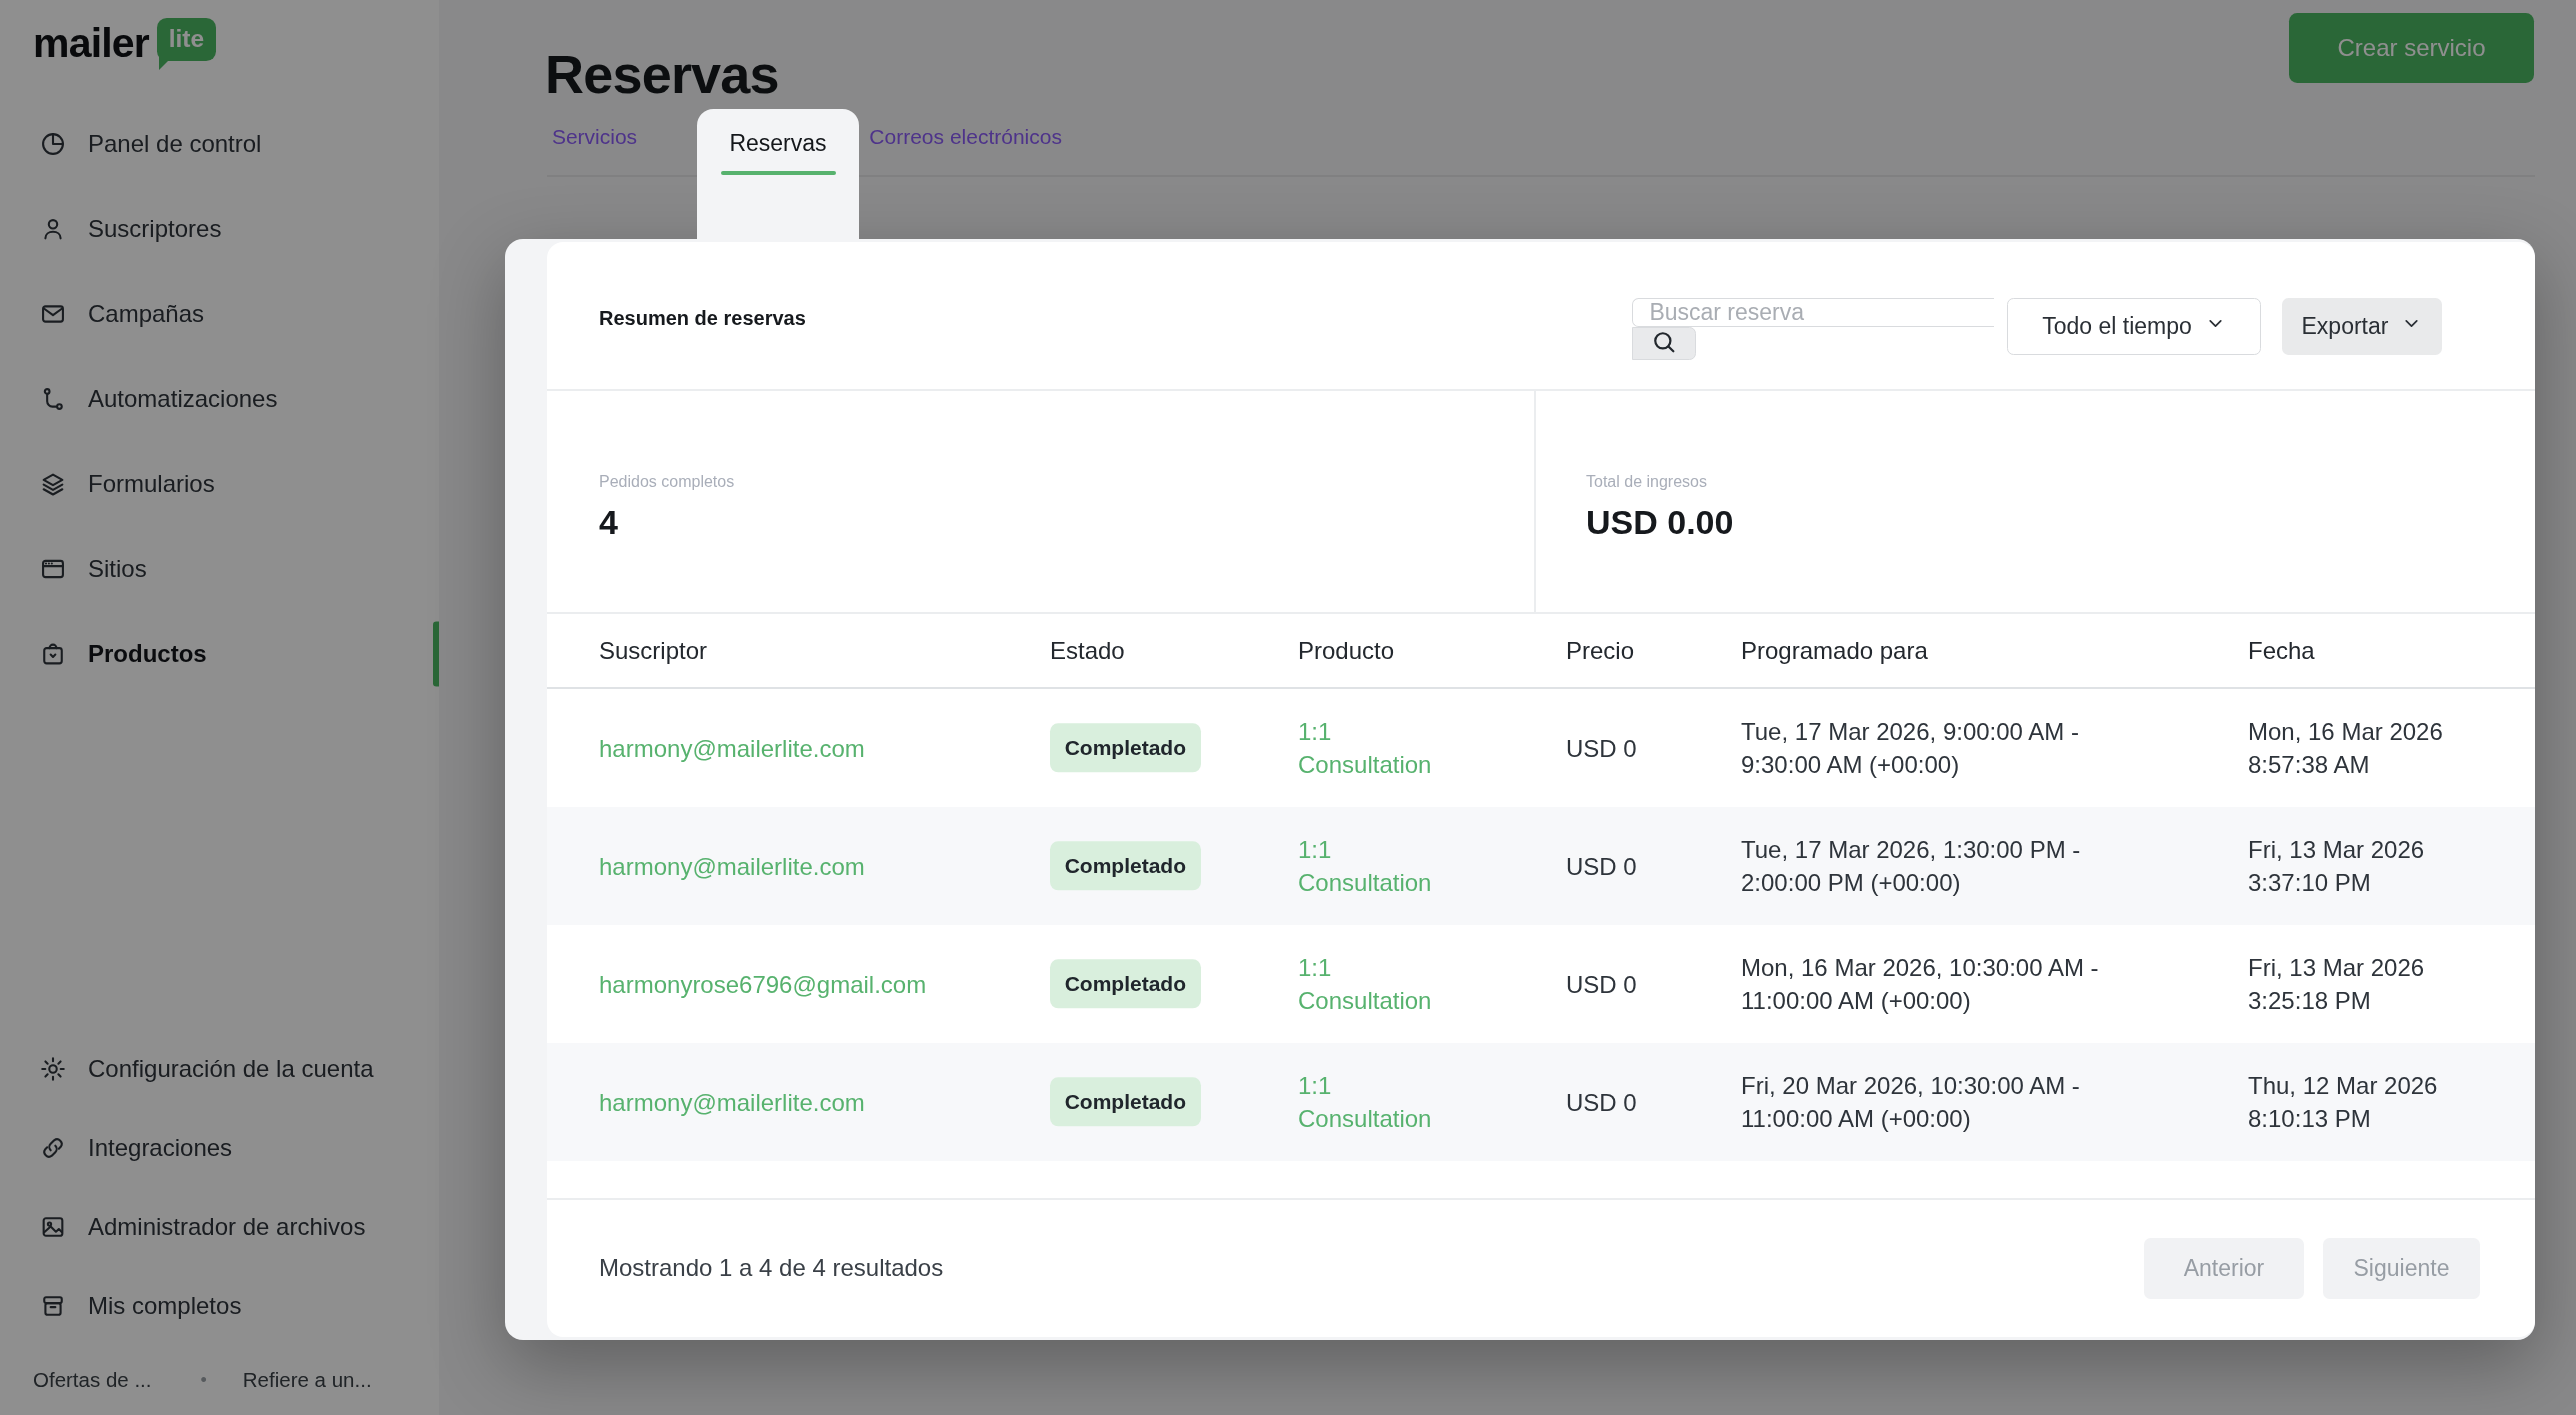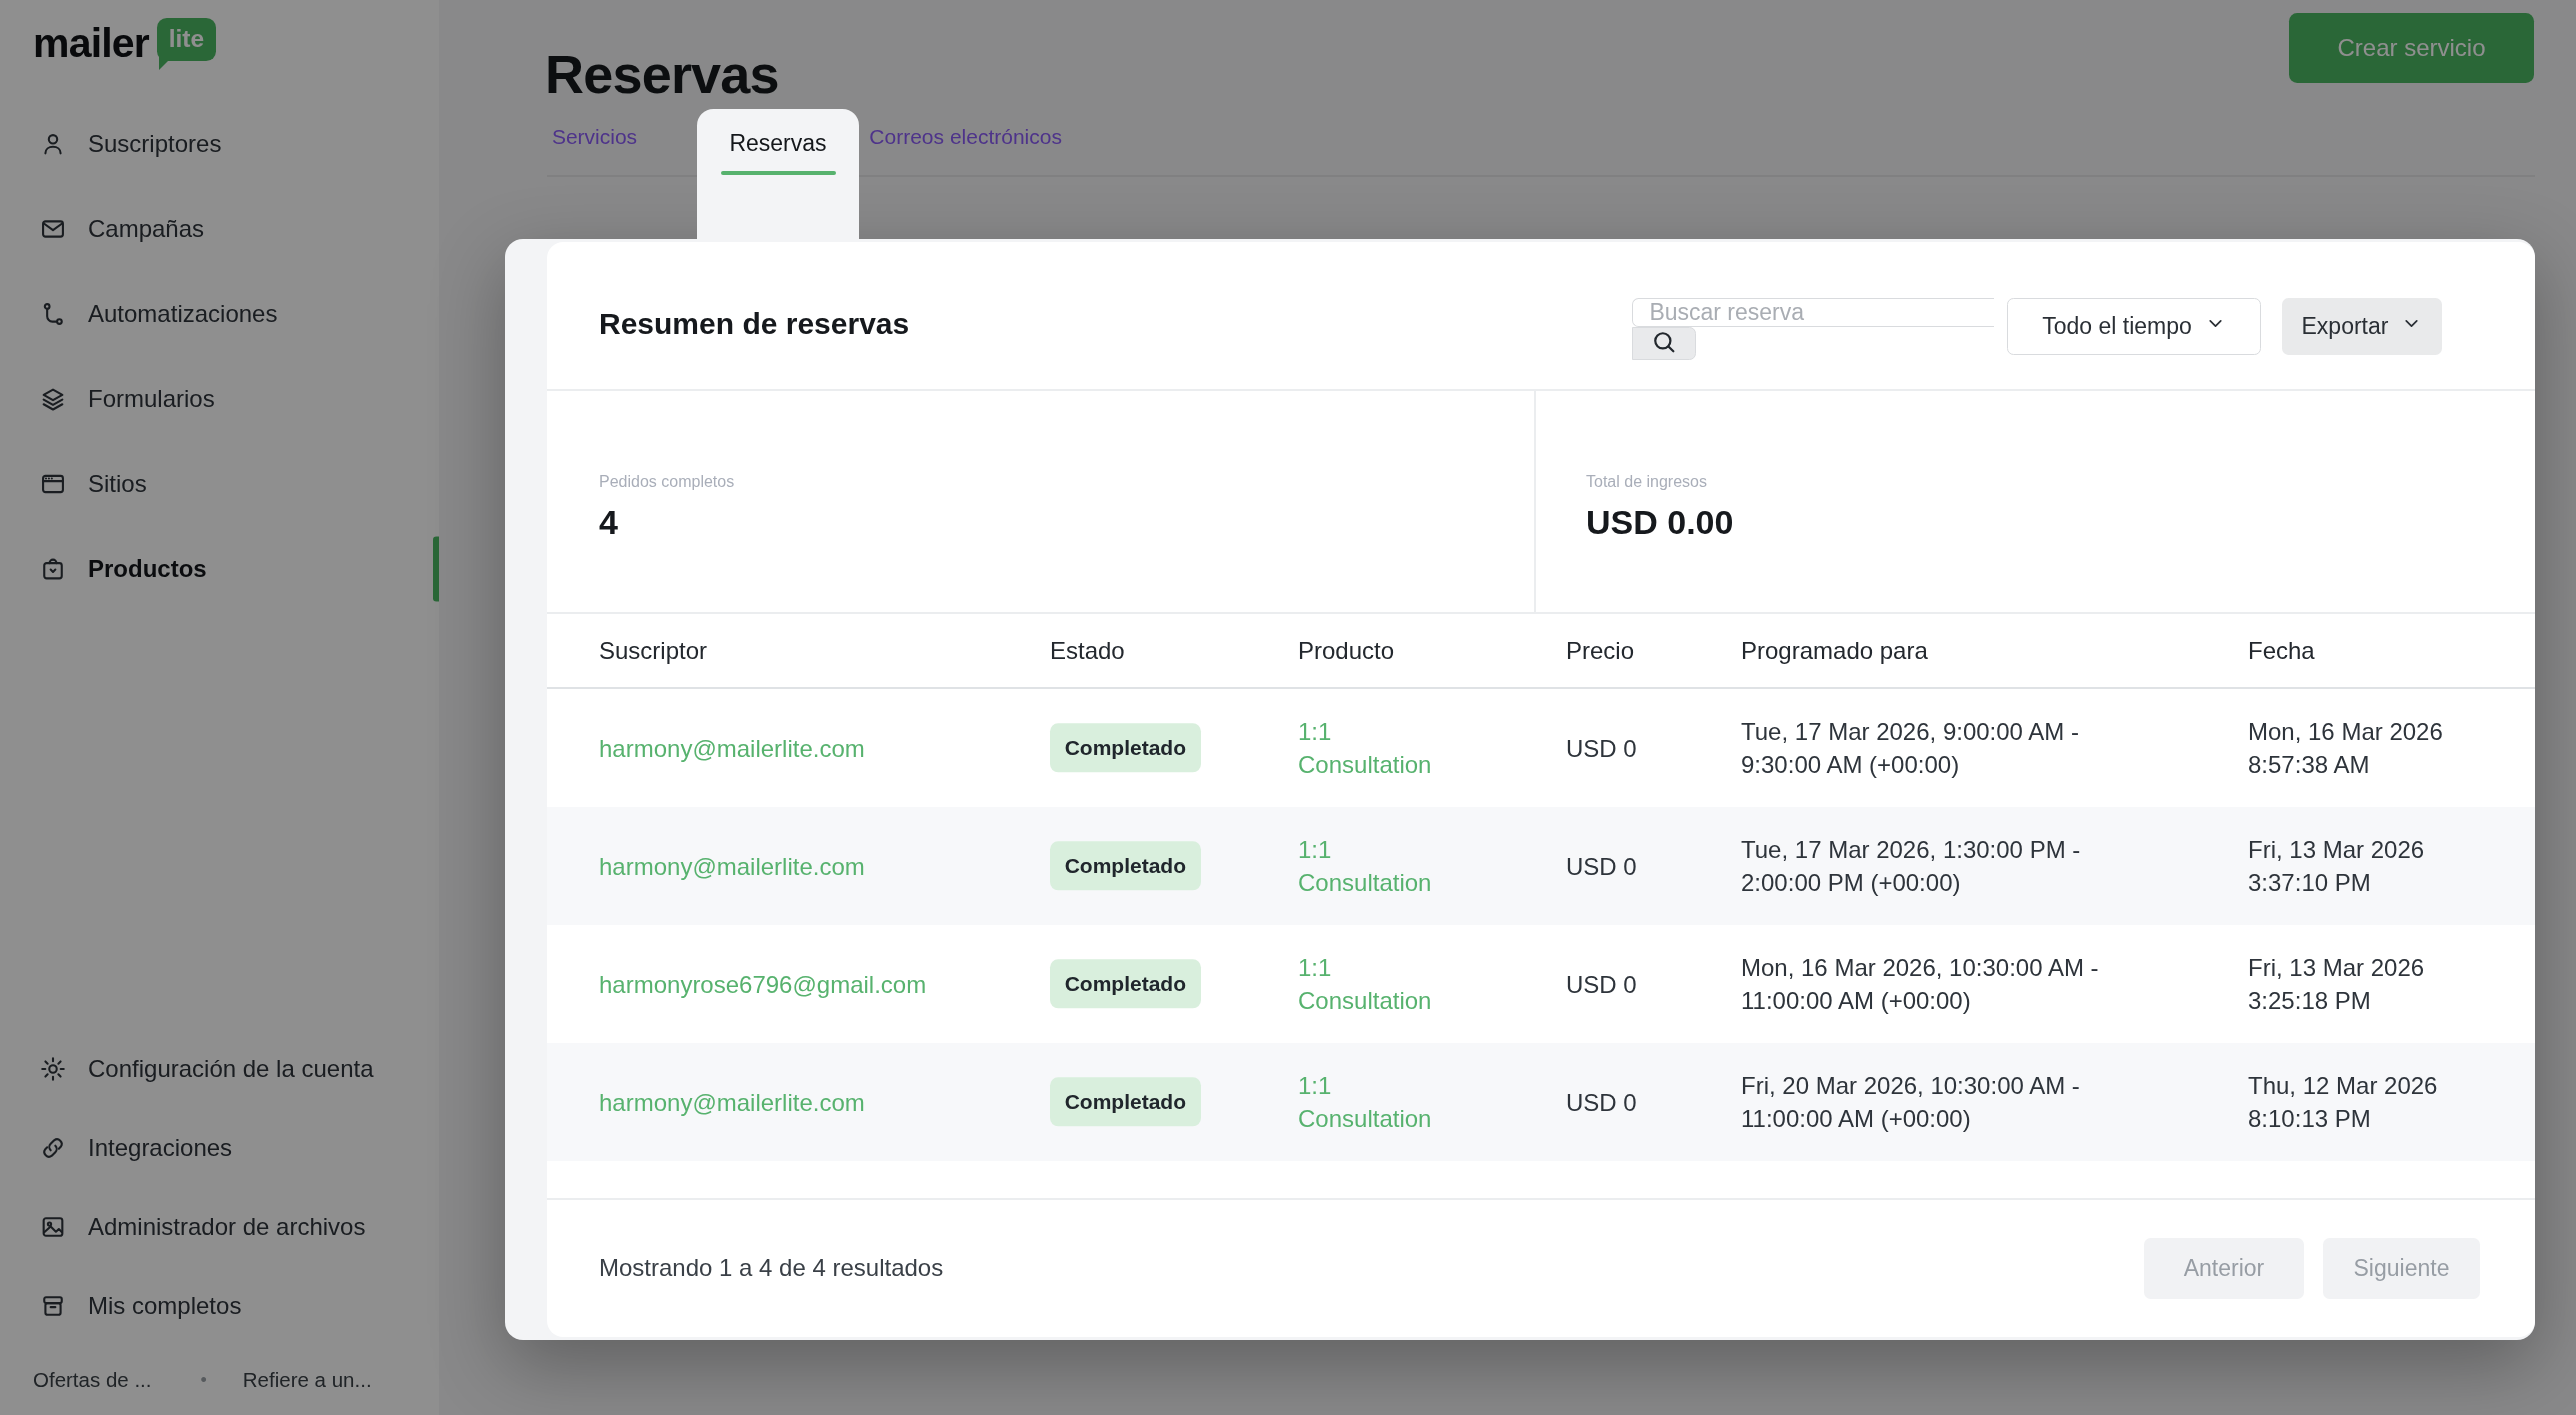--- a/index.html
+++ b/index.html
@@ -42,21 +42,21 @@
 
   
   #spot-tab{position:absolute;left:697px;top:109px;width:162px;height:139px;background:#f3f4f6;border-radius:16.4px 16.4px 0 0;z-index:10;}
   #spot-tab .t{position:absolute;left:0;right:0;top:21px;text-align:center;font-size:23px;color:#14171b;font-weight:400;cursor:pointer;}
   #spot-tab .u{position:absolute;left:24px;top:62px;width:115px;height:4.1px;border-radius:2.5px;background:#57b26e;}
   #panel{position:absolute;left:505px;top:239px;width:2030px;height:1101px;background:#f3f4f6;border-radius:18px;z-index:9;
     box-shadow:0 24.5px 74px rgba(0,0,0,0.30);}
   #card{position:absolute;left:547px;top:242px;width:1988px;height:1095px;background:#ffffff;border-radius:16.4px;z-index:11;}
 
   
-  #card-title{position:absolute;left:52px;top:65px;font-size:30px;font-weight:700;color:#16191d;}
+  #card-title{position:absolute;left:52px;top:65px;font-size:20px;font-weight:700;color:#16191d;}
   #searchgroup{position:absolute;left:1085px;top:56px;width:362px;height:57px;display:flex;flex-direction:column;}
   #searchgroup input{flex:1;min-width:0;border:1.6px solid #d9dbde;border-right:none;border-radius:6.5px 0 0 6.5px;background:#fff;
     font-size:23px;font-family:inherit;color:#2a2f35;padding:0 0 0 16.4px;outline:none;}
   #searchgroup input::placeholder{color:#a9adb3;}
   #searchgroup .sbtn{width:64px;background:#e9eaec;border:1.6px solid #d9dbde;border-left:1.6px solid #d9dbde;border-radius:0 6.5px 6.5px 0;
     display:flex;align-items:center;justify-content:center;cursor:pointer;box-sizing:border-box;}
   .btn-like{display:flex;align-items:center;justify-content:center;gap:13px;font-size:23px;color:#2a2f35;border-radius:6.5px;cursor:pointer;box-sizing:border-box;font-family:inherit;}
   #timefilter{position:absolute;left:1460px;top:56px;width:254px;height:57px;background:#fff;border:1.6px solid #d9dbde;}
   #exportbtn{position:absolute;left:1735px;top:56px;width:160px;height:57px;background:#e9eaeb;border:none;}
   .chev svg{width:21px;height:21px;}
@@ -104,20 +104,29 @@
 
     <aside id="sidebar">
       <div id="logo">
         <span class="word">mailer</span>
         <span class="badge">lite</span>
       </div>
       <nav class="nav" id="nav-top">
           <div class="nav-item">
             <span class="ic">
               <svg viewBox="0 0 24 24" fill="none" stroke="currentColor" stroke-width="1.8" stroke-linecap="round" stroke-linejoin="round">
+                <circle cx="12" cy="12" r="8.5"></circle>
+                <path d="M12 3.5 V12 H20.5"></path>
+              </svg>
+            </span>
+            <span class="lbl">Panel de control</span>
+          </div>
+          <div class="nav-item">
+            <span class="ic">
+              <svg viewBox="0 0 24 24" fill="none" stroke="currentColor" stroke-width="1.8" stroke-linecap="round" stroke-linejoin="round">
                 <circle cx="12" cy="8" r="3.6"></circle>
                 <path d="M5.5 20c0-3.6 2.9-5.6 6.5-5.6s6.5 2 6.5 5.6"></path>
               </svg>
             </span>
             <span class="lbl">Suscriptores</span>
           </div>
           <div class="nav-item">
             <span class="ic">
               <svg viewBox="0 0 24 24" fill="none" stroke="currentColor" stroke-width="1.8" stroke-linecap="round" stroke-linejoin="round">
                 <rect x="3.5" y="5.5" width="17" height="13" rx="2"></rect>

